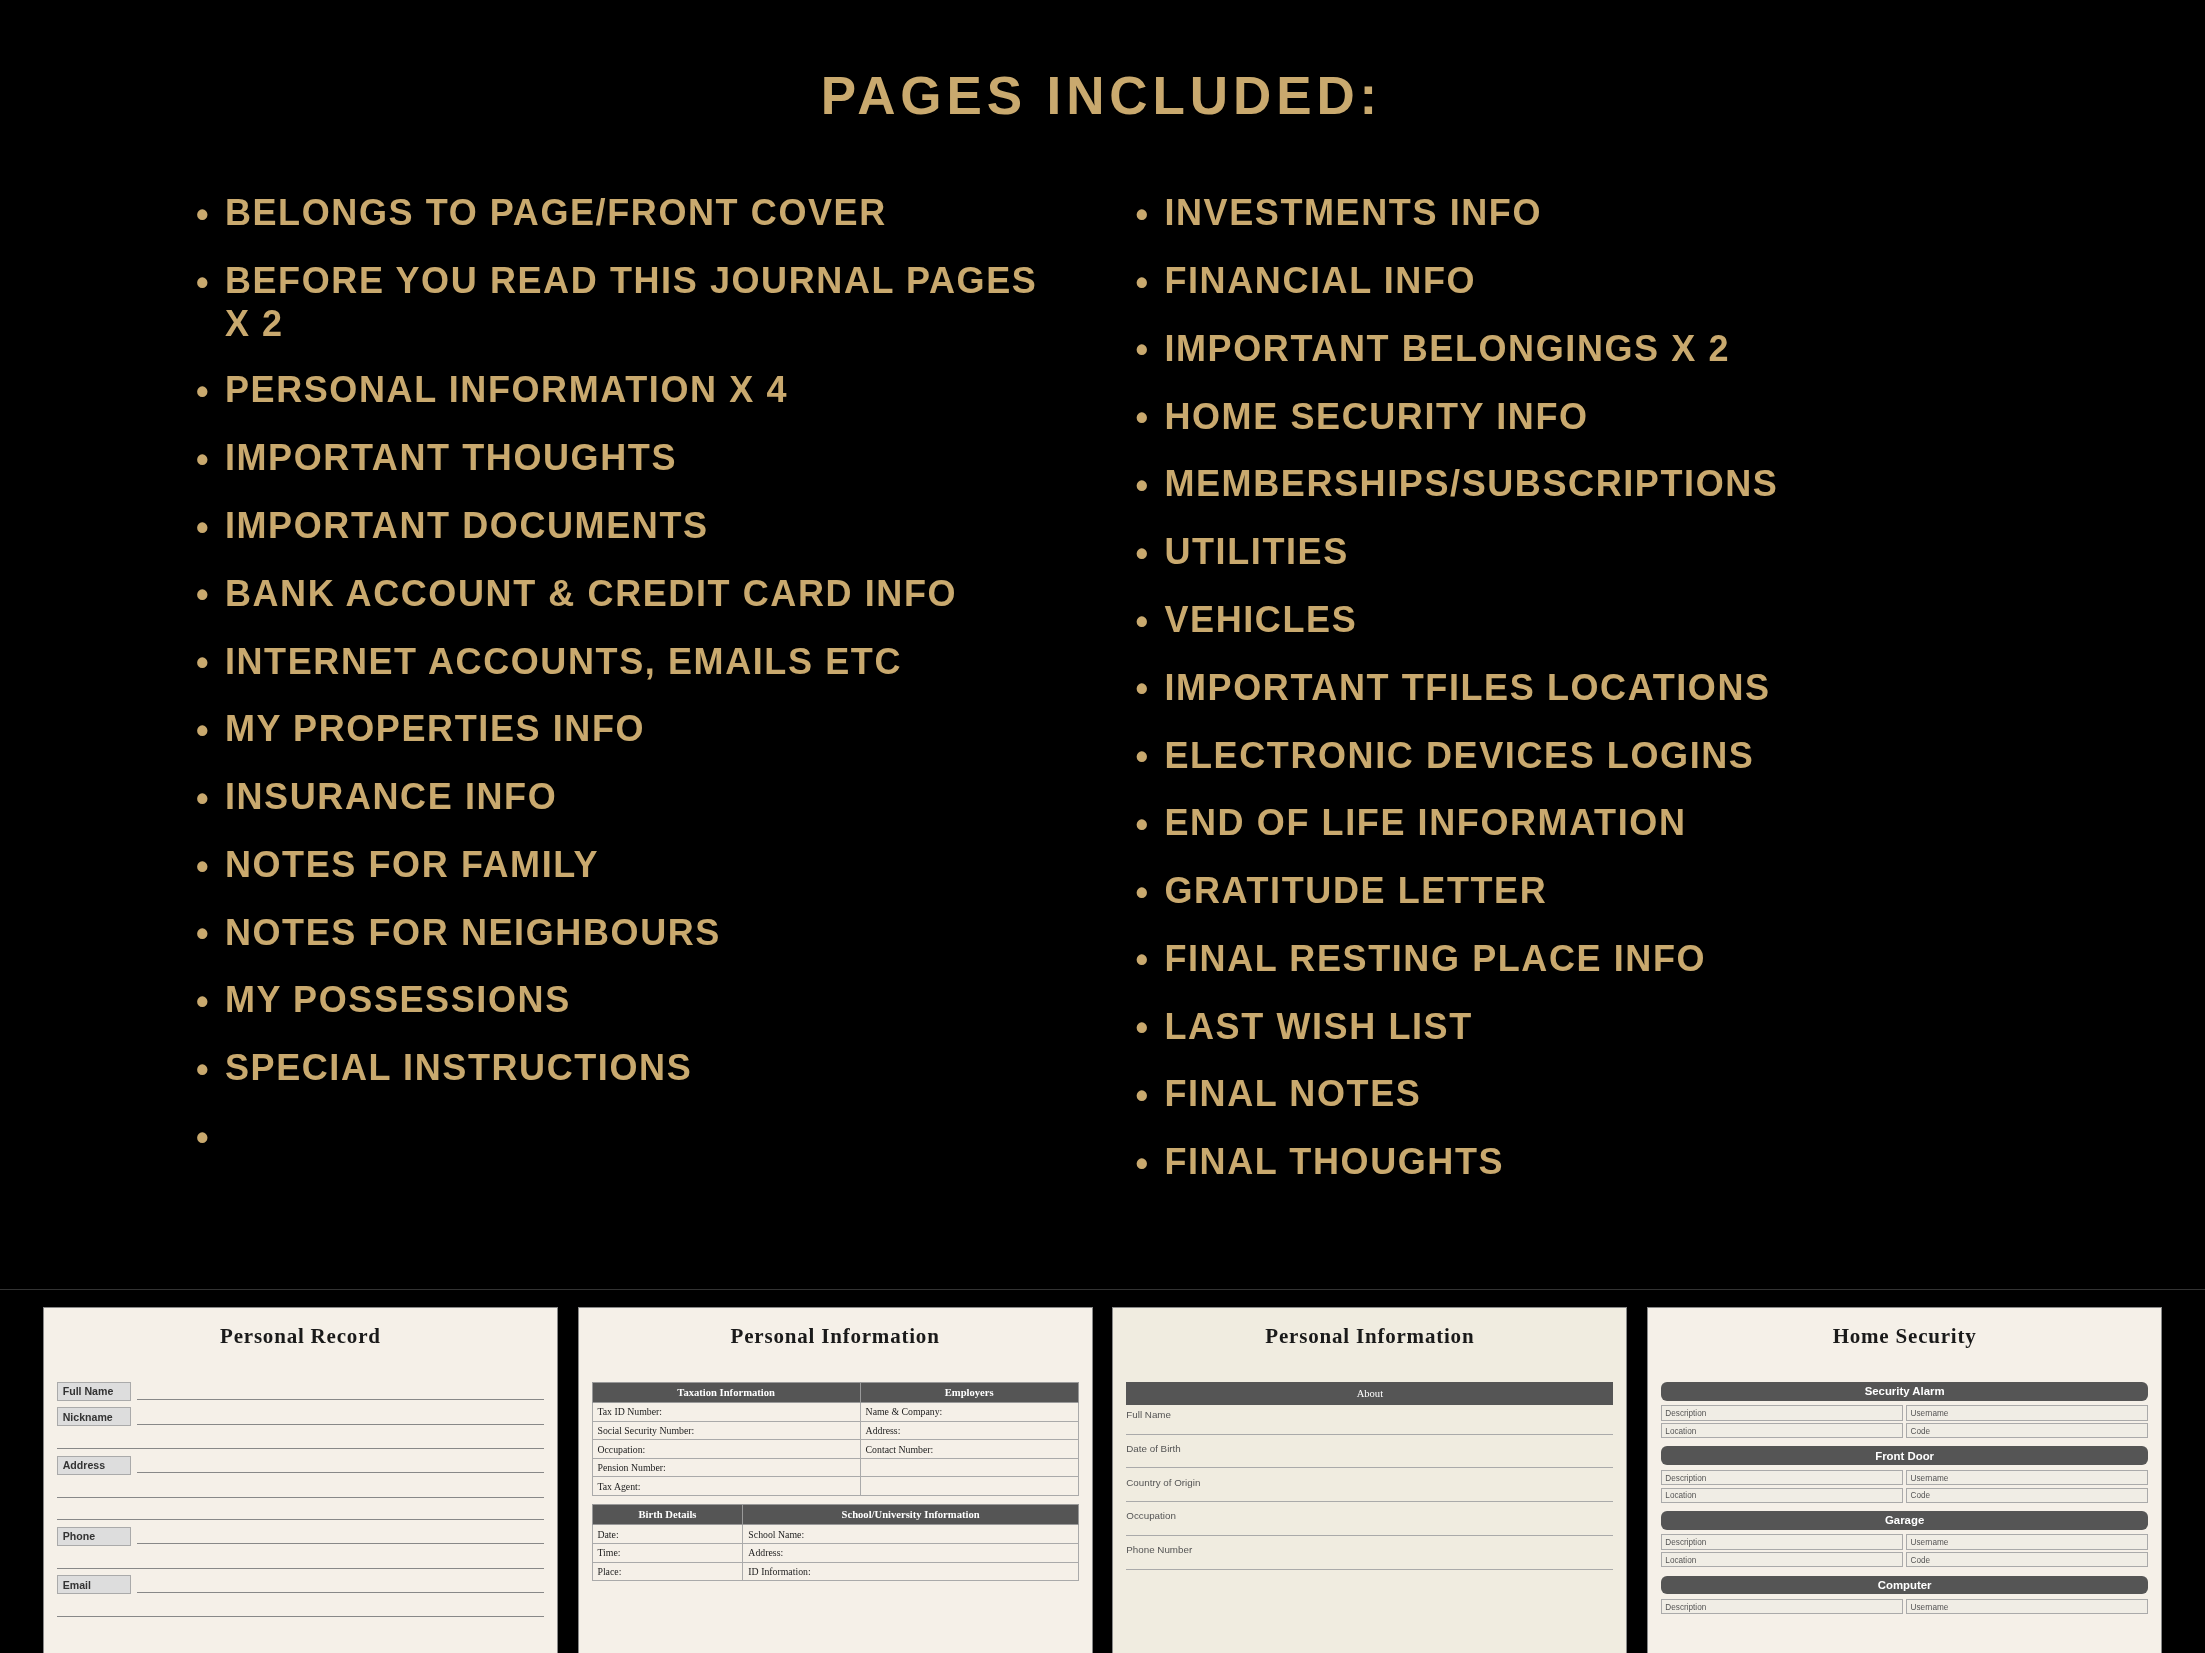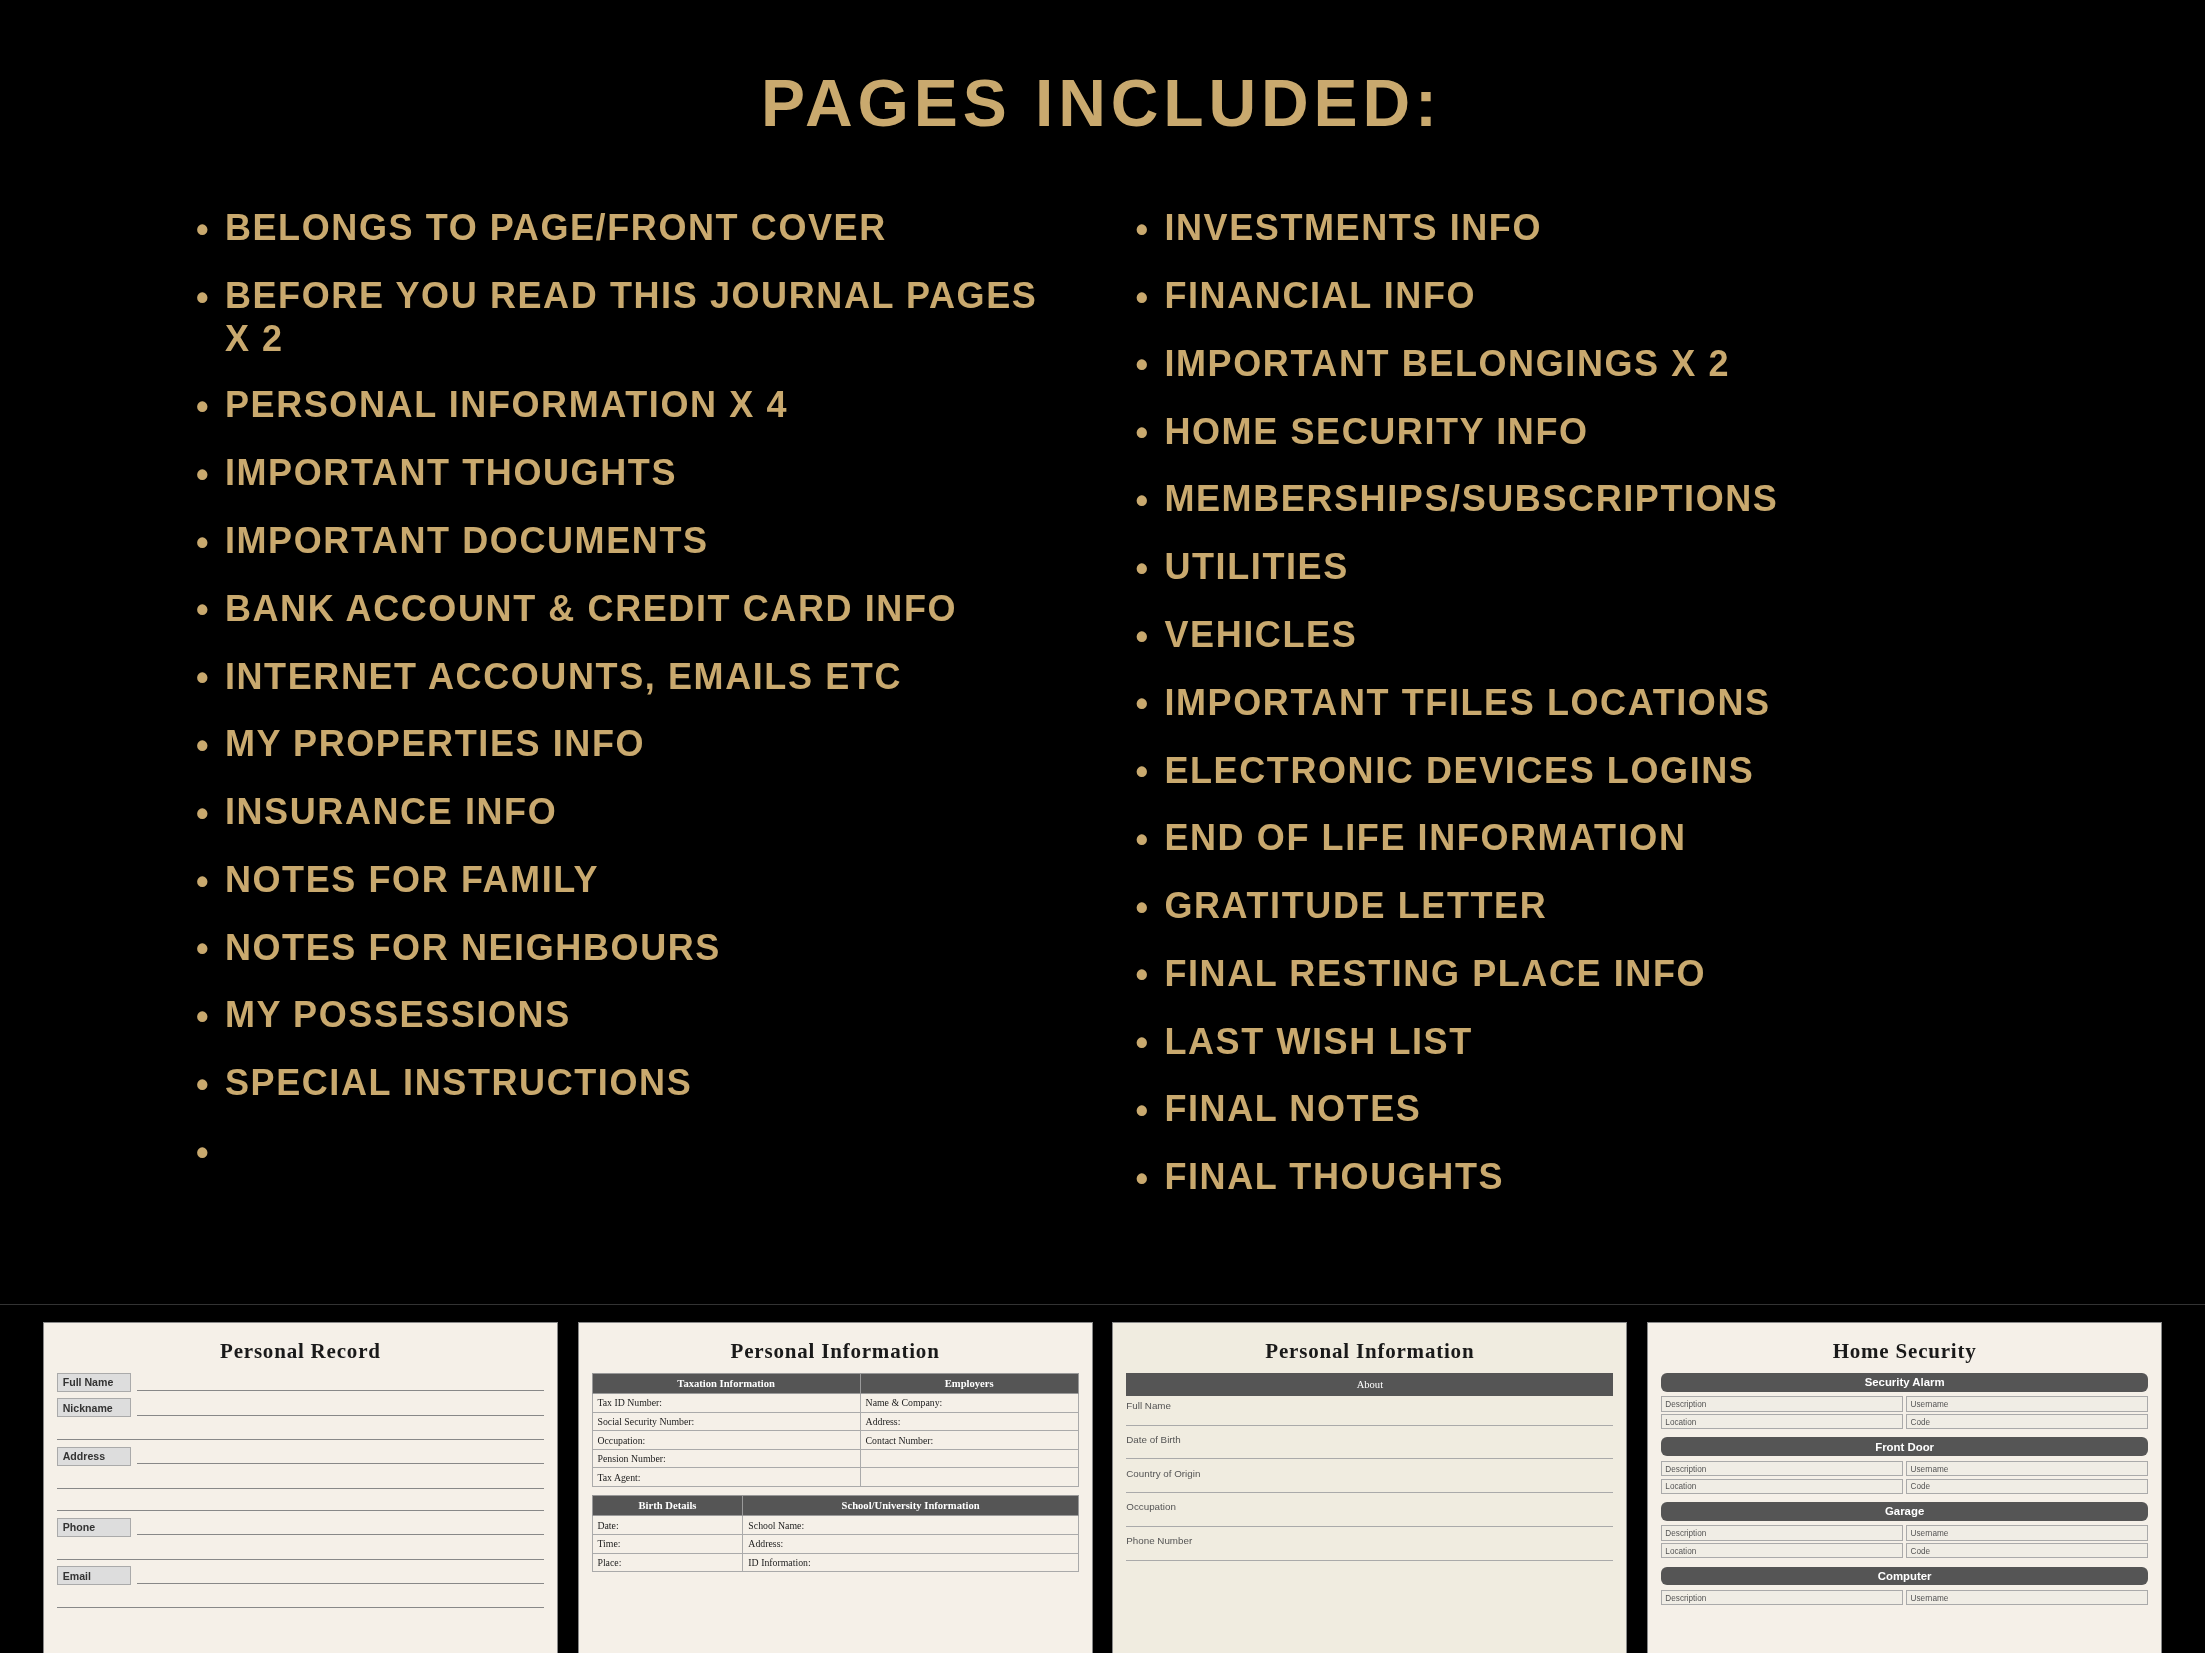--- a/index.html
+++ b/index.html
@@ -7,21 +7,21 @@
       background-color: #000;
       font-family: 'Georgia', serif;
       width: 2205px;
       min-height: 1654px;
       color: #c9a96e;
     }
 
     .main-title {
       text-align: center;
       padding: 65px 2px 49px 0;
-      font-size: 66px;
+      font-size: 53px;
       font-weight: 900;
       letter-spacing: 4.9px;
       color: #c9a96e;
       font-family: Arial, sans-serif;
     }
 
     .pages-section {
       display: flex;
       justify-content: center;
       gap: 0;
@@ -68,21 +68,21 @@
       padding: 16.3px 13px;
       min-height: 408px;
       font-family: 'Georgia', serif;
     }
 
     .preview-card-title {
       text-align: center;
       font-size: 21px;
       font-weight: bold;
       color: #1a1a1a;
-      margin-bottom: 9px;
+      margin-bottom: 33px;
       font-family: 'Georgia', serif;
       letter-spacing: 0.8px;
     }
 
     .preview-table {
       width: 100%;
       border-collapse: collapse;
       margin-bottom: 6.5px;
     }
 

